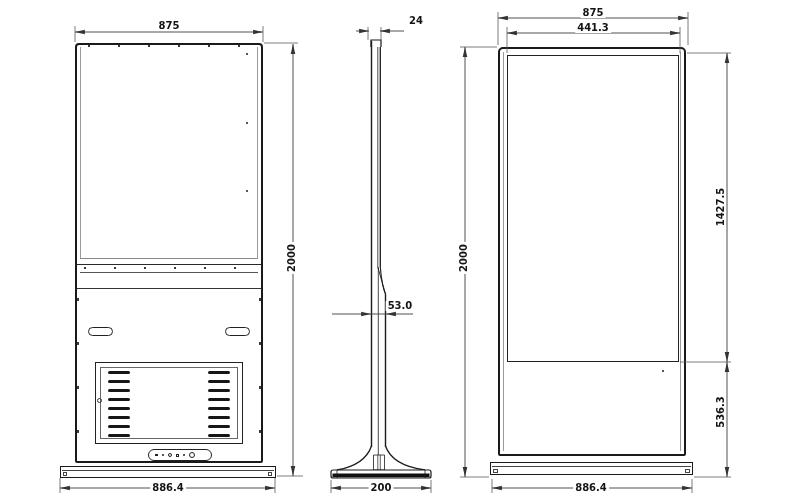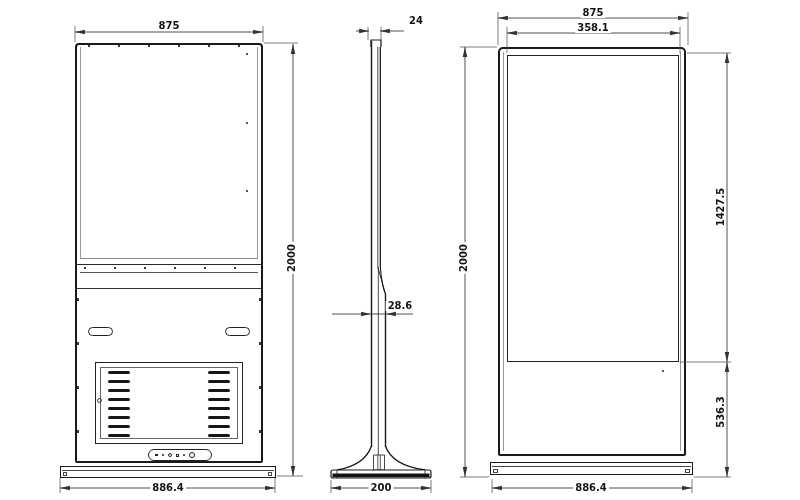--- a/index.html
+++ b/index.html
@@ -178,23 +178,23 @@
       <path d="M727,362 V477" marker-start="url(#arr)" marker-end="url(#arr)"></path>
       <path d="M492,488 H692" marker-start="url(#arr)" marker-end="url(#arr)"></path>
     </g>
   </svg>
 
   <div class="dim-label hc" style="left:169px; top:26px;">875</div>
   <div class="dim-label vc" style="left:292px; top:258px;">2000</div>
   <div class="dim-label hc" style="left:168px; top:488px;">886.4</div>
 
   <div class="dim-label hc" style="left:416px; top:21px;">24</div>
-  <div class="dim-label hc" style="left:400px; top:306px;">28.6</div>
+  <div class="dim-label hc" style="left:400px; top:306px;">53.0</div>
   <div class="dim-label hc" style="left:381px; top:488px;">200</div>
 
   <div class="dim-label hc" style="left:593px; top:13px;">875</div>
-  <div class="dim-label hc" style="left:593px; top:28px;">358.1</div>
+  <div class="dim-label hc" style="left:593px; top:28px;">441.3</div>
   <div class="dim-label vc" style="left:464px; top:258px;">2000</div>
   <div class="dim-label vc" style="left:721px; top:207px;">1427.5</div>
   <div class="dim-label vc" style="left:721px; top:412px;">536.3</div>
   <div class="dim-label hc" style="left:591px; top:488px;">886.4</div>
 
 </div>
 
 </body></html>

